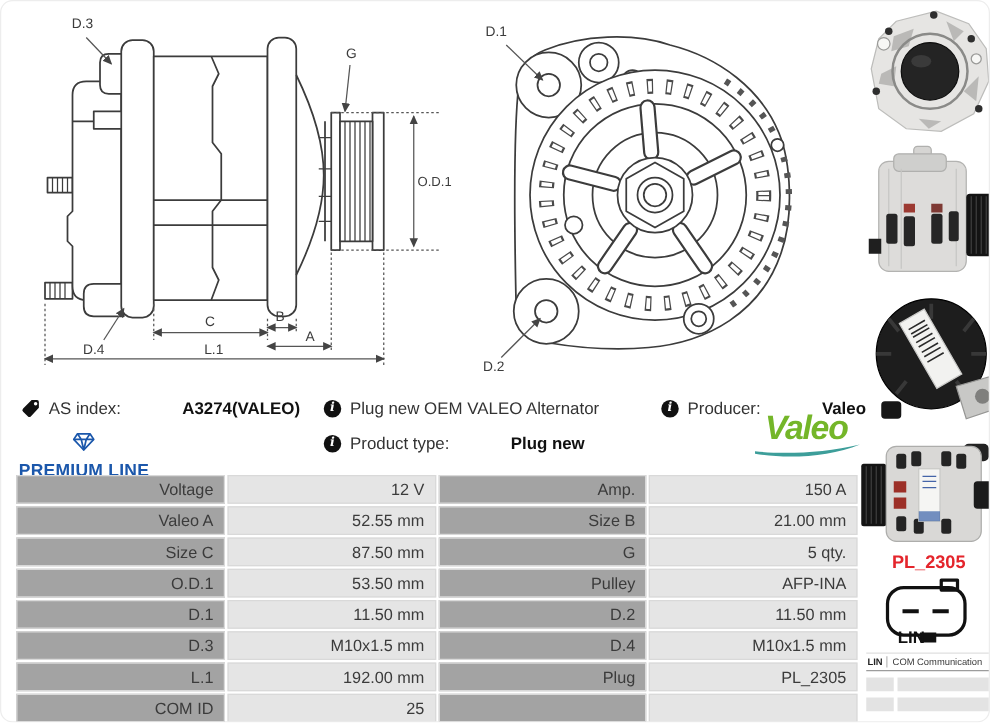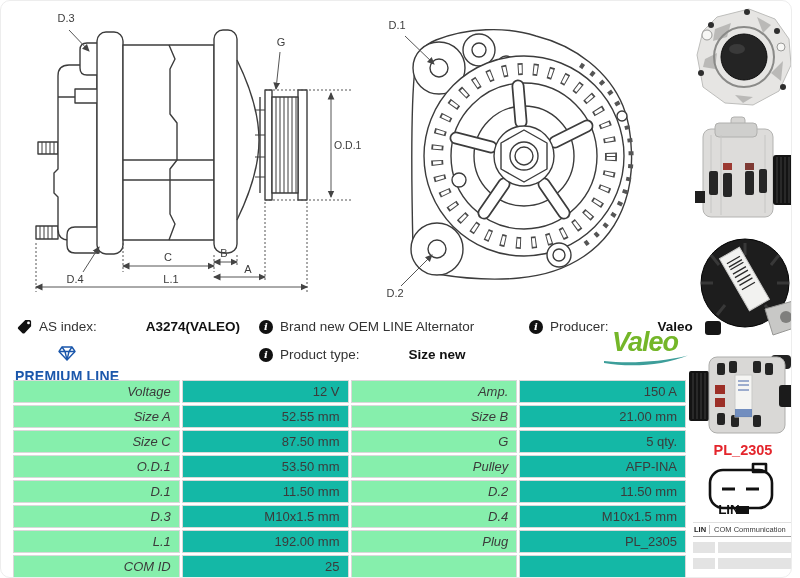--- a/index.html
+++ b/index.html
@@ -24,22 +24,22 @@
   .valeo-logo{position:absolute;left:598px;top:16px;width:92px;text-align:center;}
   .valeo-text{font-style:italic;font-weight:bold;font-size:27px;color:#74b629;
               letter-spacing:-1px;line-height:1;}
   .valeo-swoosh{margin-top:-2px;margin-left:2px;display:block;}
 
   
   .specs{position:absolute;left:10px;top:377px;width:677px;
          border-collapse:separate;border-spacing:2px;table-layout:fixed;}
   .specs td{height:19px;border:1px solid #d9d9d9;font-size:13px;color:#3b3b3b;
             text-align:right;padding:1px 8px 1px 4px;overflow:hidden;}
-  .specs td.lbl{background:#86efac;font-style:italic;}
-  .specs td.val{background:#14b8a6;}
+  .specs td.lbl{background:#a3a3a3;}
+  .specs td.val{background:#e5e5e5;}
 
   
   .right-col{position:absolute;left:686px;top:0;width:114px;height:578px;}
   .photo{position:absolute;left:0;width:112px;cursor:pointer;}
   .plug-code{position:absolute;left:0;top:441px;width:112px;text-align:center;
              color:#e4252c;font-weight:bold;font-size:14.5px;cursor:pointer;}
   .connector{position:absolute;left:18px;top:461px;}
   .plug-type{position:absolute;left:0;top:501px;width:84px;text-align:center;
              font-weight:bold;font-size:13.5px;color:#111;}
   .com-table{position:absolute;left:6px;top:521px;width:104px;font-size:7.5px;color:#222;}
@@ -172,59 +172,59 @@
     <div class="info-item" style="left:16px;top:6px;">
       <svg width="15" height="15" viewBox="0 0 15 15">
         <path d="M8.3,1 H12.6 a1.5,1.5 0 0 1 1.5,1.5 V7.2 L7.8,13.9 a1.8,1.8 0 0 1 -2.6,0 L1.5,10.3 a1.8,1.8 0 0 1 0,-2.6 Z" fill="#111"></path>
         <circle cx="11.5" cy="3.9" r="1.4" fill="#fff"></circle>
       </svg>
       <span>AS index:</span>
       <b>A3274(VALEO)</b>
     </div>
     <div class="info-item" style="left:258px;top:6px;">
       <span class="info-dot">i</span>
-      <span>Brand new OEM LINE Alternator</span>
+      <span>Plug new OEM VALEO Alternator</span>
     </div>
     <div class="info-item" style="left:528px;top:6px;">
       <span class="info-dot">i</span>
       <span>Producer:</span>
       <b>Valeo</b>
     </div>
     <div class="info-item premium" style="left:14px;top:33px;">
       <svg width="18" height="15" viewBox="0 0 18 15">
         <g fill="none" stroke="#1b57ab" stroke-width="1.4" stroke-linejoin="round">
           <polygon points="4,1 14,1 17,5.5 9,14 1,5.5"></polygon>
           <path d="M1,5.5 H17 M4,1 L7,5.5 L9,14 M14,1 L11,5.5 L9,14"></path>
         </g>
       </svg>
       <span>PREMIUM LINE</span>
     </div>
     <div class="info-item" style="left:258px;top:34px;">
       <span class="info-dot">i</span>
       <span>Product type:</span>
-      <b>Size new</b>
+      <b>Plug new</b>
     </div>
     <div class="valeo-logo">
       <div class="valeo-text">Valeo</div>
       <svg class="valeo-swoosh" width="90" height="13" viewBox="0 0 90 13">
         <path d="M3,9 C30,13.5 62,11.5 87,1.5 C58,8.5 26,9.5 3,7 Z" fill="#3d9e9a"></path>
       </svg>
     </div>
   </div>
 
   <table class="specs">
     <tbody>
       <tr>
         <td class="lbl">Voltage</td>
         <td class="val">12 V</td>
         <td class="lbl">Amp.</td>
         <td class="val">150 A</td>
       </tr>
       <tr>
-        <td class="lbl">Size A</td>
+        <td class="lbl">Valeo A</td>
         <td class="val">52.55 mm</td>
         <td class="lbl">Size B</td>
         <td class="val">21.00 mm</td>
       </tr>
       <tr>
         <td class="lbl">Size C</td>
         <td class="val">87.50 mm</td>
         <td class="lbl">G</td>
         <td class="val">5 qty.</td>
       </tr>

